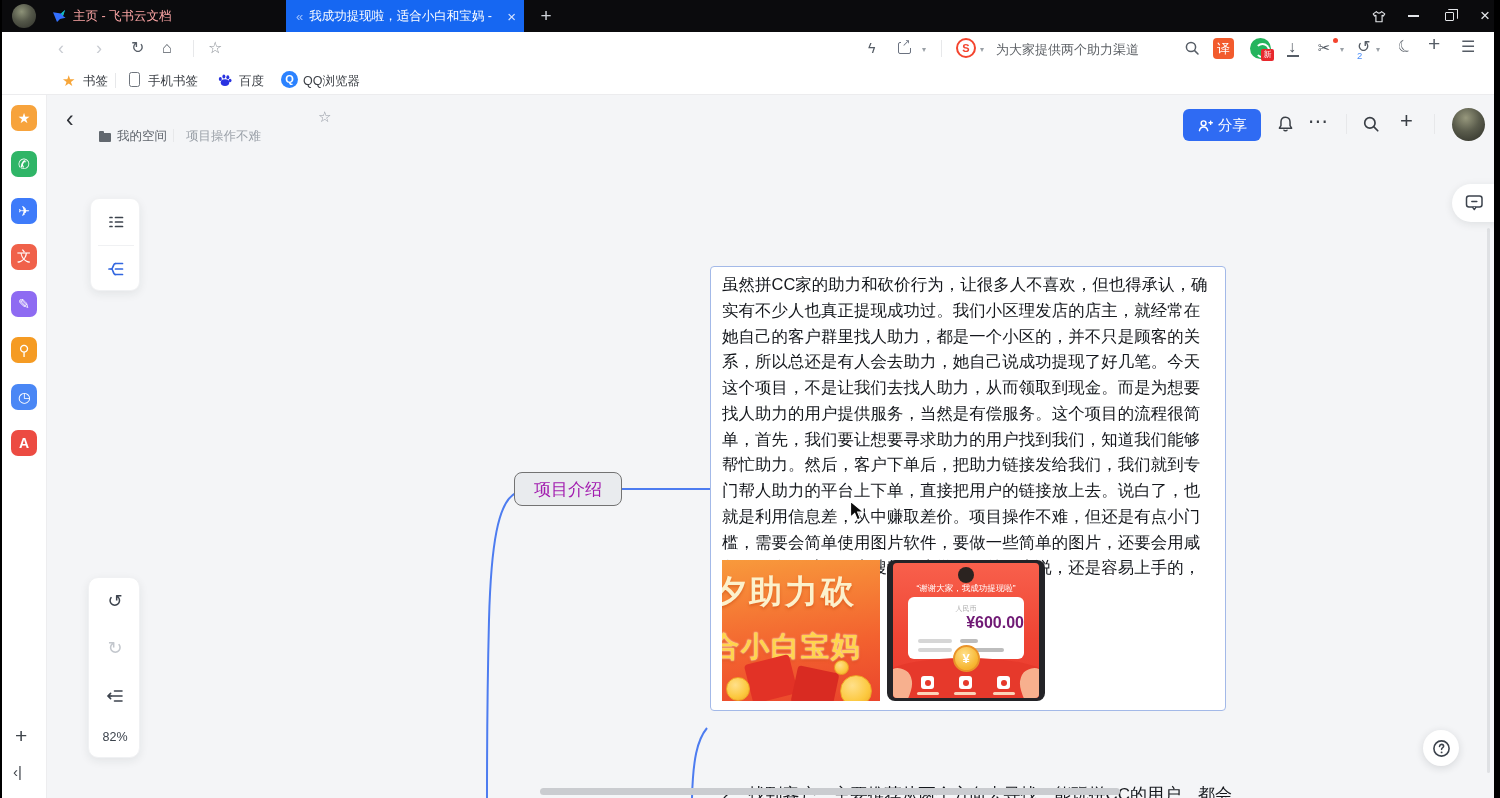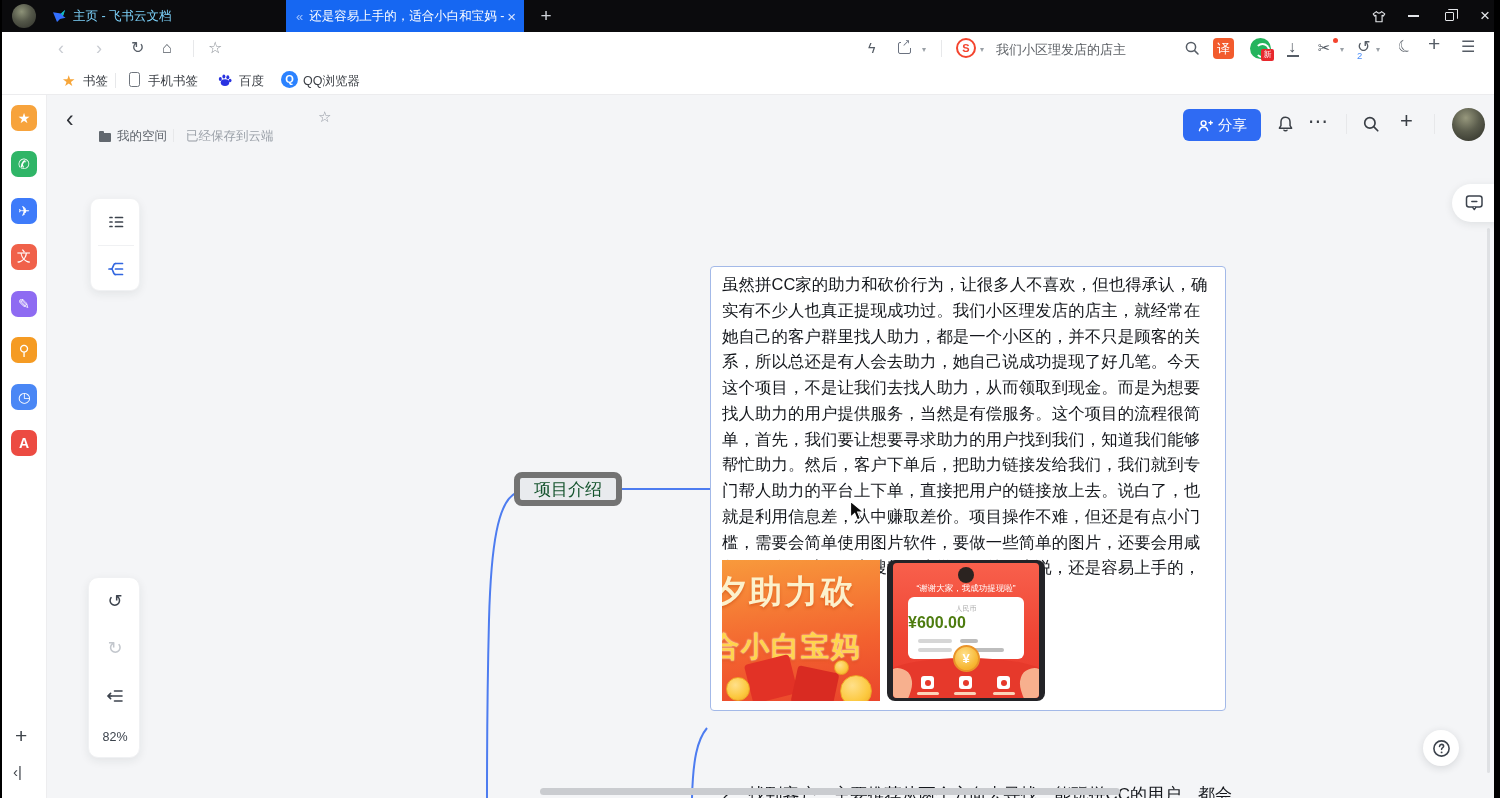--- a/index.html
+++ b/index.html
@@ -5,21 +5,21 @@
   * { box-sizing: border-box; margin: 0; padding: 0; }
   html,body { width:1500px; height:798px; overflow:hidden; }
   body { font-family: "Liberation Sans","DejaVu Sans",sans-serif; }
   #app { position:relative; width:1500px; height:798px; background:#f4f5f7; overflow:hidden; }
   .abs { position:absolute; }
   
   .tabbar { position:absolute; left:0; top:0; width:1500px; height:32px; background:#0b0b0d; z-index:40; }
   .tab-avatar { position:absolute; left:12px; top:4px; width:24px; height:24px; border-radius:50%;
     background:radial-gradient(circle at 40% 32%, #8d9278 0%, #55584a 45%, #2e2f29 100%); }
   .tab { position:absolute; top:0; height:32px; display:flex; align-items:center; font-size:12.5px; }
-  .tab-inactive { left:42px; width:244px; color:#7dd3fc; }
+  .tab-inactive { left:42px; width:244px; color:#fca5a5; }
   .tab-active { left:286px; width:238px; background:#1667f2; color:#fff; }
   .tab-label { white-space:nowrap; overflow:hidden; }
   .tab-close { margin-left:auto; margin-right:8px; color:#d7e4ff; font-size:15px; cursor:default; }
   .newtab { position:absolute; left:534px; top:4px; width:24px; height:24px; color:#cfd3d8; font-size:19px; text-align:center; line-height:24px; }
   .winctl { position:absolute; top:0; width:34px; height:32px; display:flex; align-items:center; justify-content:center; color:#e4e6e9; }
   .ctl-min-bar { width:11px; height:1.6px; background:#e4e6e9; }
   .ctl-max-box { width:9px; height:9px; border:1.4px solid #e4e6e9; border-radius:1px; position:relative; }
   .ctl-max-box::before { content:""; position:absolute; left:2px; top:-4px; width:9px; height:9px; border:1.4px solid #e4e6e9; border-left:none; border-bottom:none; border-radius:1px; }
   
   .toolbar { position:absolute; left:0; top:32px; width:1500px; height:33px; background:#ffffff; z-index:30; }
@@ -54,34 +54,34 @@
   .share-btn { position:absolute; left:1183px; top:109px; width:78px; height:32px; border-radius:6px; background:#2f6bf3; color:#fff; display:flex; align-items:center; justify-content:center; gap:5px; font-size:14.5px; }
   .hicon { position:absolute; color:#3a3f46; }
   .avatar-doc { position:absolute; left:1452px; top:108px; width:33px; height:33px; border-radius:50%;
     background:radial-gradient(circle at 42% 30%, #97987d 0%, #5a5c4c 45%, #2c2d26 100%); }
   
   .panel { position:absolute; background:#fff; border:1px solid #f0f1f3; box-shadow:0 3px 10px rgba(31,35,41,.08); z-index:15; }
   .zoom-label { font-size:12.5px; color:#3c434d; }
   .comment-pill { position:absolute; left:1452px; top:184px; width:48px; height:38px; background:#fff; border-radius:19px 0 0 19px; box-shadow:0 2px 8px rgba(31,35,41,.1); z-index:15; display:flex; align-items:center; padding-left:13px; }
   .help-btn { position:absolute; left:1423px; top:730px; width:36px; height:36px; border-radius:50%; background:#fff; box-shadow:0 2px 8px rgba(31,35,41,.14); z-index:15; display:flex; align-items:center; justify-content:center; }
   
-  .node-intro { position:absolute; left:514px; top:472px; width:108px; height:34px; background:#e9ebee; border:6px solid #737373; border-radius:8px; font-size:17px; color:#14532d; display:flex; align-items:center; justify-content:center; z-index:6; }
+  .node-intro { position:absolute; left:514px; top:472px; width:108px; height:34px; background:#e9ebee; border:1px solid #737373; border-radius:8px; font-size:17px; color:#a21caf; display:flex; align-items:center; justify-content:center; z-index:6; }
   .text-card { position:absolute; left:710px; top:266px; width:516px; height:445px; background:#fff; border:1.4px solid #a3b9e8; border-radius:4px; z-index:5; overflow:hidden; }
   .intro-text { position:absolute; left:11px; top:5px; width:494px; font-size:16.4px; line-height:25.75px; color:#14171c; letter-spacing:.1px; }
   .promo-img { position:absolute; left:11px; top:293px; width:158px; height:141px; overflow:hidden; background:linear-gradient(172deg,#f89a3c 0%,#f3622f 60%,#ea452c 100%); }
   .promo-l1 { position:absolute; left:-9px; top:10px; font-size:33px; font-weight:900; color:#fcf1cc; white-space:nowrap; letter-spacing:3px; text-shadow:0 2px 3px rgba(190,60,10,.4); }
   .promo-l2 { position:absolute; left:-11px; top:56px; font-size:28px; font-weight:900; color:#ffd44d; white-space:nowrap; letter-spacing:2px; text-shadow:0 0 2px #fff,0 2px 3px rgba(190,60,10,.35);margin-top:12px; }
   .envelope { position:absolute; background:#e23226; border-radius:4px; }
   .coin { position:absolute; border-radius:50%; background:radial-gradient(circle at 38% 32%,#ffe08a,#fcc83e 60%,#eda325); border:1.5px solid #eda325; }
   .cash-img { position:absolute; left:176px; top:293px; width:158px; height:141px; background:#232327; border-radius:8px; padding:3px 6px; }
   .cash-inner { position:relative; width:100%; height:100%; background:linear-gradient(180deg,#f8604c 0%,#ef4534 55%,#e83a2e 100%); border-radius:4px; overflow:hidden; }
   .cash-quote { position:absolute; left:0; top:20px; width:100%; text-align:center; font-size:8.5px; color:#fff; }
   .cash-card { position:absolute; left:15px; right:15px; top:34px; height:62px; background:#fff; border-radius:6px; }
   .cash-cur { position:absolute; left:0; top:7px; width:100%; text-align:center; font-size:7px; color:#a8a8a8; }
-  .cash-amt { position:absolute; left:0; top:17px; width:100%; text-align:left; font-size:16px; font-weight:bold; color:#4d7c0f; }
+  .cash-amt { position:absolute; left:0; top:17px; width:100%; text-align:right; font-size:16px; font-weight:bold; color:#701a75;padding-left:48px; }
   .bar { position:absolute; height:4px; border-radius:2px; background:#d6d6d6; }
   .cash-env { position:absolute; left:-6px; right:-6px; bottom:0; height:40px; background:#e6392b; border-radius:50% 50% 0 0 / 16px 16px 0 0; }
   .cash-coin { position:absolute; left:50%; bottom:26px; width:27px; height:27px; margin-left:-13.5px; border-radius:50%; background:radial-gradient(circle at 40% 32%,#ffe08a,#f7b733 65%,#ef9d22); border:2px solid #e9932a; color:#fff; font-size:13px; font-weight:bold; text-align:center; line-height:24px; z-index:3; }
   .hand { position:absolute; width:30px; height:40px; background:#f7b08e; border-radius:45%; bottom:-10px; z-index:2; }
   .mini-ic { position:absolute; bottom:9px; width:13px; height:13px; background:#fff; border-radius:3px; z-index:4; }
   .mini-ic::after { content:""; position:absolute; left:3.5px; top:3.5px; width:6px; height:6px; border-radius:50%; background:#e6392b; }
   .mini-lb { position:absolute; bottom:3px; width:22px; height:3px; border-radius:1.5px; background:rgba(255,240,210,.85); z-index:4; }
   .step-text { position:absolute; font-size:17px; line-height:27.5px; color:#14171c; z-index:5; }
   .hscroll { position:absolute; left:540px; top:788px; width:580px; height:7px; border-radius:3.5px; background:#caccd0; z-index:25; }
   .vscroll { position:absolute; left:1487px; top:228px; width:3px; height:545px; border-radius:2px; background:#dfe1e4; z-index:14; }
@@ -101,21 +101,21 @@
         <svg width="14" height="14" viewBox="0 0 14 14">
             <path d="M1 3.2l8 1.4L13 1l-2 6 2.6 1.8-5.6 1.2-3 3z" fill="#3370ff"></path>
             <path d="M9 4.6L13 1l-2 6z" fill="#10c2b0"></path>
           </svg>
       </span>
       <span class="tab-label">主页 - 飞书云文档</span>
     </div>
 
     <div class="tab tab-active">
       <span style="margin:0 6px 0 10px;color:#9ec1ff;font-size:13px;">«</span>
-      <span class="tab-label">还是容易上手的，适合小白和宝妈 -</span>
+      <span class="tab-label">我成功提现啦，适合小白和宝妈 -</span>
       <span class="tab-close">×</span>
     </div>
 
     <div class="newtab">+</div>
 
     <div class="winctl" style="left:1362px;">
       <svg width="16" height="15" viewBox="0 0 18 17">
           <path d="M6 3L2.5 5.5 4 8l1.5-.8V14.5h7V7.2L14 8l1.5-2.5L12 3c-.8 1-1.8 1.6-3 1.6S6.8 4 6 3z" fill="none" stroke="#e4e6e9" stroke-width="1.3" stroke-linejoin="round"></path>
         </svg>
     </div>
@@ -138,21 +138,21 @@
 
     <span class="tbi" style="left:868px;top:8px;font-size:14px;">ϟ</span>
     <span class="sharebox" style="left:898px;top:10px;">
         <span>↗</span>
       </span>
     <span class="caret" style="left:922px;top:13px;">▾</span>
     <span class="vdiv" style="left:941px;top:8px;height:17px;"></span>
 
     <span class="sogou" style="left:956px;top:6px;">S</span>
     <span class="caret" style="left:980px;top:13px;">▾</span>
-    <span class="abs" style="left:996px;top:9px;font-size:13px;color:#5d6166;">我们小区理发店的店主</span>
+    <span class="abs" style="left:996px;top:9px;font-size:13px;color:#5d6166;">为大家提供两个助力渠道</span>
     <span class="abs" style="left:1184px;top:8px;">
       <svg width="16" height="16" viewBox="0 0 16 16">
           <circle cx="7" cy="7" r="4.6" fill="none" stroke="#565d66" stroke-width="1.5"></circle>
           <path d="M10.6 10.6L14 14" stroke="#565d66" stroke-width="1.5" stroke-linecap="round"></path>
         </svg>
     </span>
 
     <span class="badge-translate" style="left:1213px;top:6px;">译</span>
     <span class="greendot" style="left:1250px;top:6px;">
       <span class="newbadge">新</span>
@@ -201,21 +201,21 @@
     <div class="dock-tile" style="top: 335px; font-weight: bold; background: rgb(236, 75, 66);">A</div>
     <div class="dock-bottom" style="left:15px;top:629px;font-size:21px;font-weight:300;">+</div>
     <div class="dock-bottom" style="left:13px;top:668px;font-size:15px;">‹|</div>
   </div>
 
   <span class="abs" style="left:66px;top:108px;font-size:23px;color:#2f3238;line-height:23px;">‹</span>
   <span class="abs" style="left:318px;top:108px;font-size:15px;color:#9096a0;">☆</span>
   <span class="folder"></span>
   <span class="crumb" style="left:117px;top:128px;">我的空间</span>
   <span class="vdiv" style="left:173px;top:129px;height:13px;"></span>
-  <span class="crumb" style="left:186px;top:128px;color:#9aa0a8;">已经保存到云端</span>
+  <span class="crumb" style="left:186px;top:128px;color:#9aa0a8;">项目操作不难</span>
 
   <div class="share-btn">
     <svg width="16" height="15" viewBox="0 0 17 15">
         <circle cx="7" cy="5.2" r="2.6" fill="none" stroke="#fff" stroke-width="1.5"></circle>
         <path d="M2.6 13c.6-2.5 2.4-3.9 4.4-3.9s3.8 1.4 4.4 3.9" fill="none" stroke="#fff" stroke-width="1.5" stroke-linecap="round"></path>
         <path d="M12.7 4.6h3.6M14.5 2.8v3.6" stroke="#fff" stroke-width="1.4" stroke-linecap="round"></path>
       </svg>
     <span>分享</span>
   </div>
   <span class="hicon" style="left:1276px;top:115px;">

